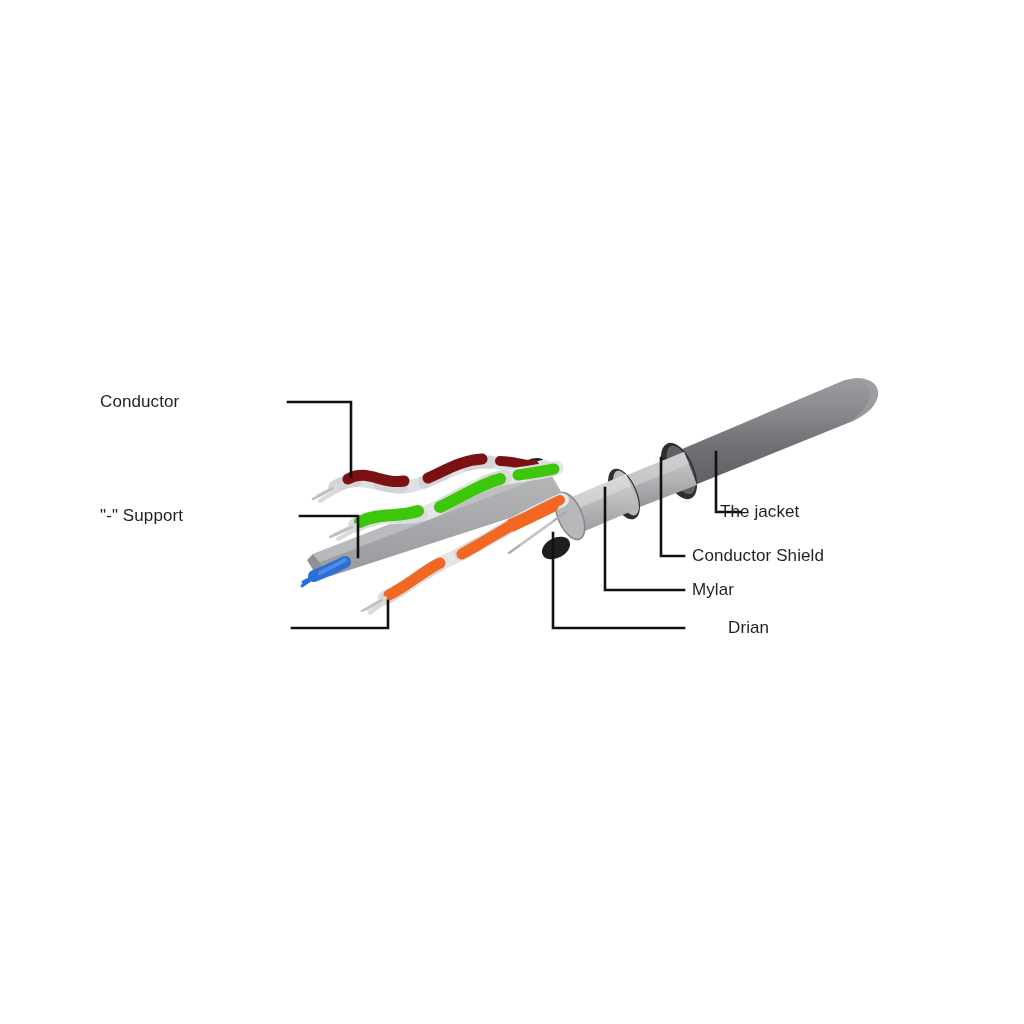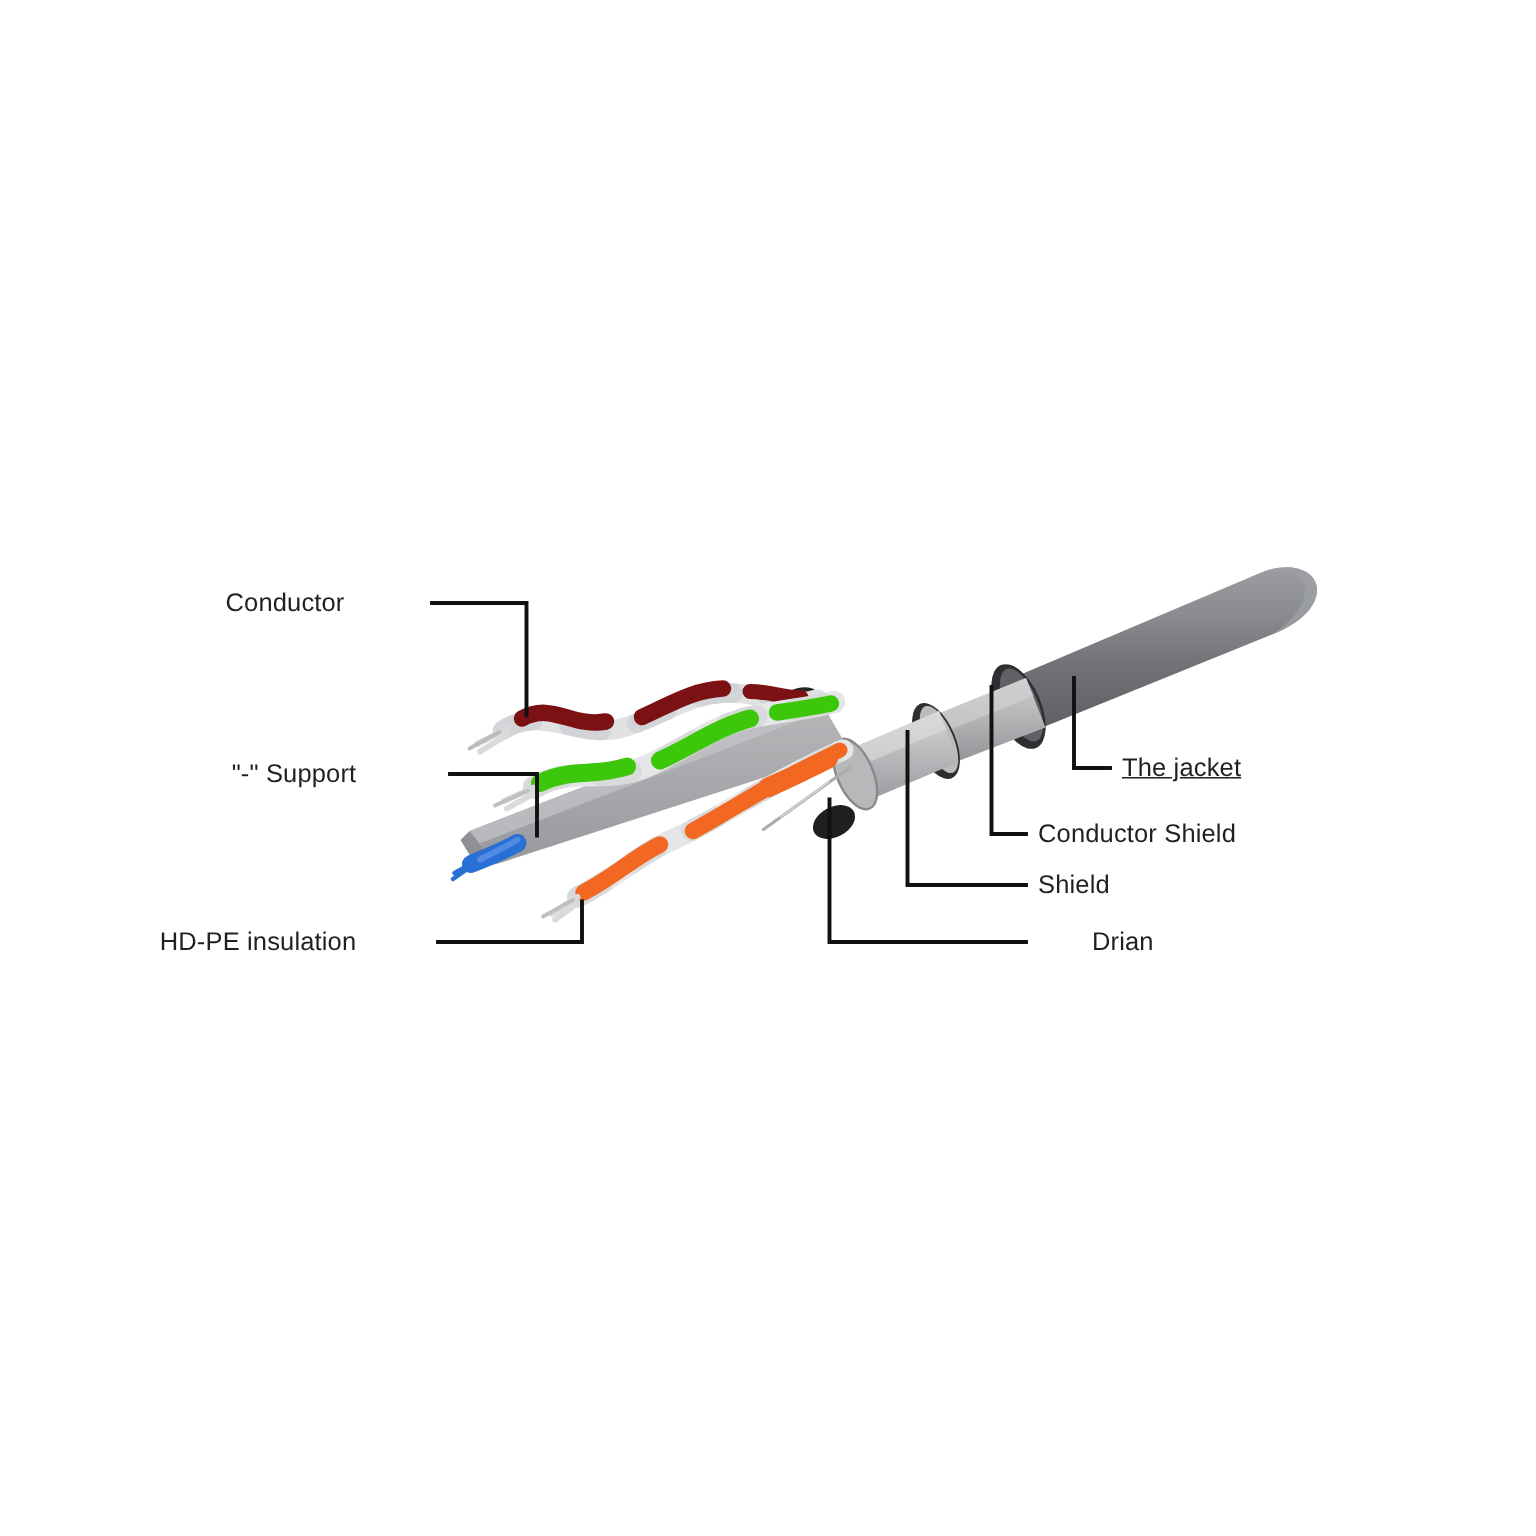--- a/index.html
+++ b/index.html
@@ -12,21 +12,21 @@
   #stage{position:relative;width:1024px;height:1024px;}
   #diagram{position:absolute;left:0;top:0;width:1024px;height:1024px;}
   .lbl{
     position:absolute;
     font-family:"Liberation Sans", sans-serif;
     font-size:17px;
     color:#231f20;
     white-space:nowrap;
     letter-spacing:.1px;
   }
-  .lbl-r{text-align:center;}
+  .lbl-r{text-align:left;}
 </style>
 </head>
 <body>
 
 <div id="stage">
 
   <svg id="diagram" viewBox="0 0 1024 1024">
     <defs>
       <linearGradient id="gJacket" x1="0" y1="0" x2="0" y2="1">
         <stop offset="0%" stop-color="#9b9da1"></stop>
@@ -157,23 +157,22 @@
       <path d="M 661 458 L 661 556 L 684 556"></path>
 
       <path d="M 716 452 L 716 512 L 740 512"></path>
     </g>
   </svg>
 
   <div class="lbl lbl-r" style="left:100px;top:392px;width:180px;">Conductor</div>
 
   <div class="lbl lbl-r" style="left:100px;top:506px;width:192px;">"-" Support</div>
 
-  <div class="lbl lbl-r" style="left:60px;top:618px;width:224px;">HD-PE insulation</div>
 
-  <div class="lbl" style="left:748px;top:502px;text-decoration:underline;">The jacket</div>
+  <div class="lbl" style="left:720px;top:502px;">The jacket</div>
 
   <div class="lbl" style="left:692px;top:546px;">Conductor Shield</div>
 
-  <div class="lbl" style="left:692px;top:580px;">Shield</div>
+  <div class="lbl" style="left:692px;top:580px;">Mylar</div>
 
   <div class="lbl" style="left:728px;top:618px;">Drian</div>
 
 </div>
 
 </body></html>

